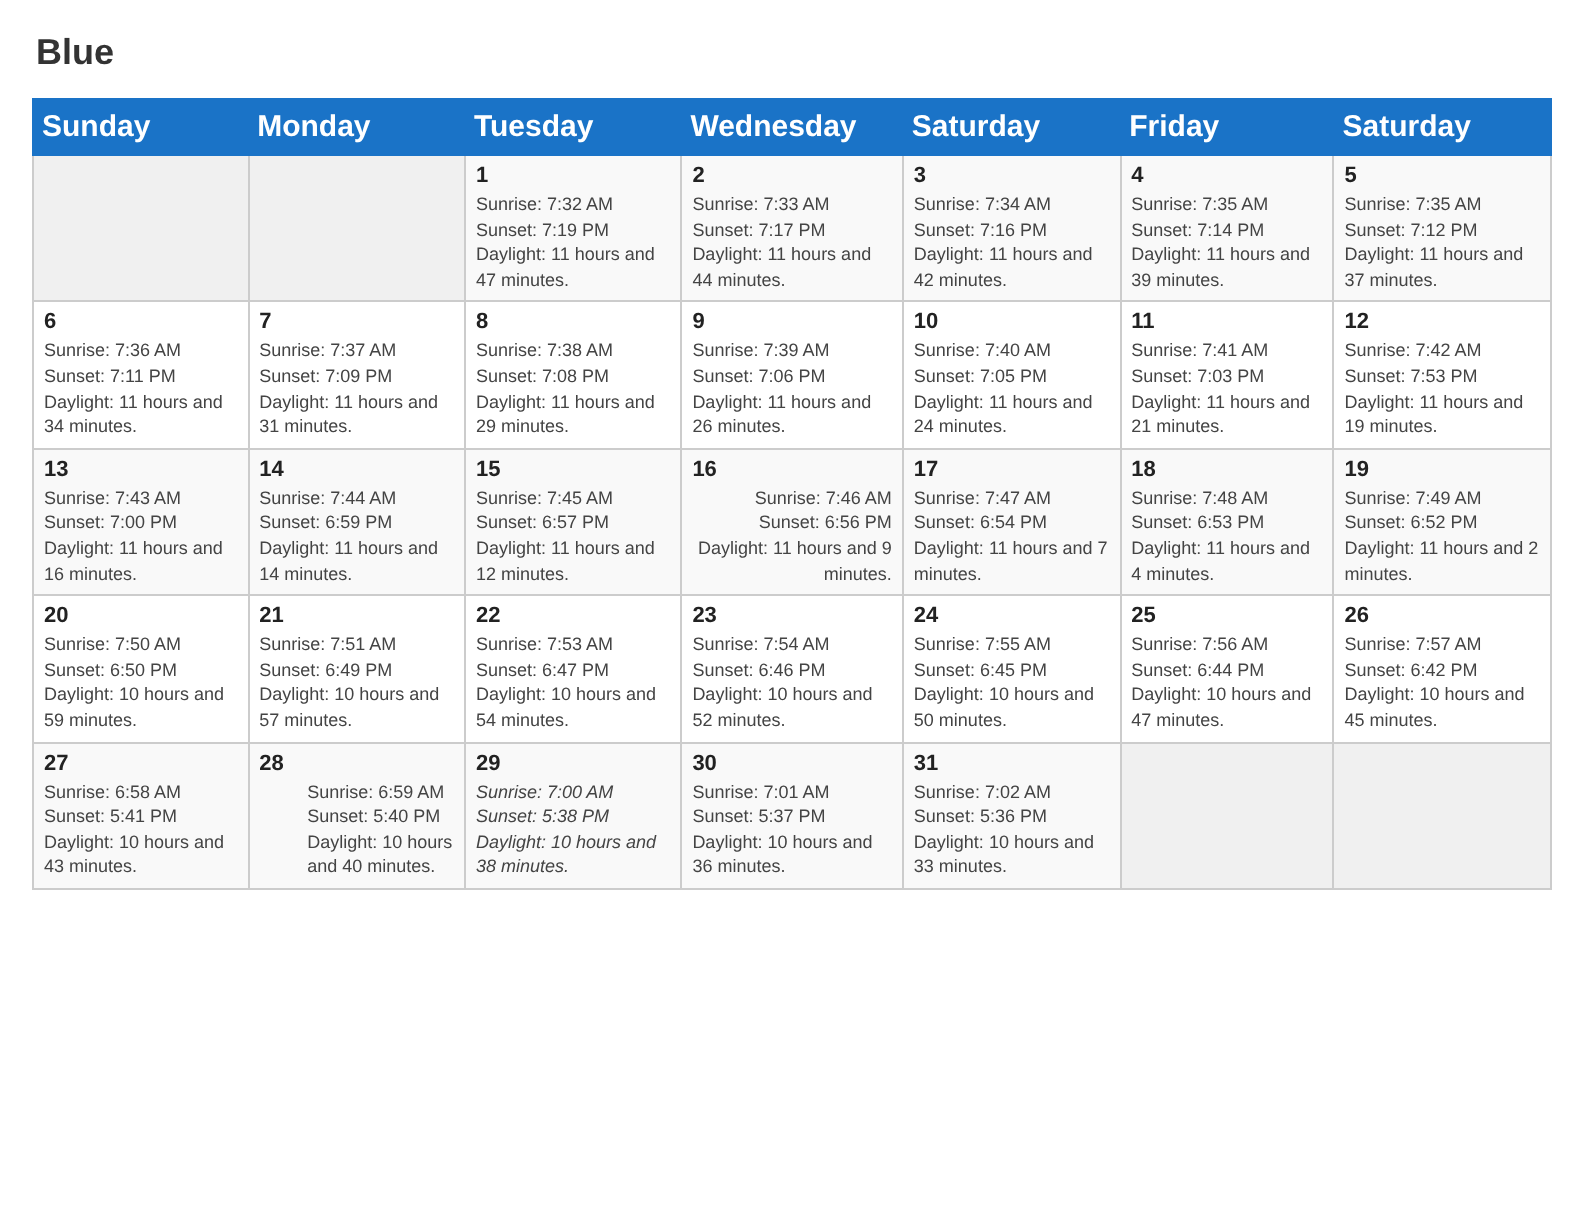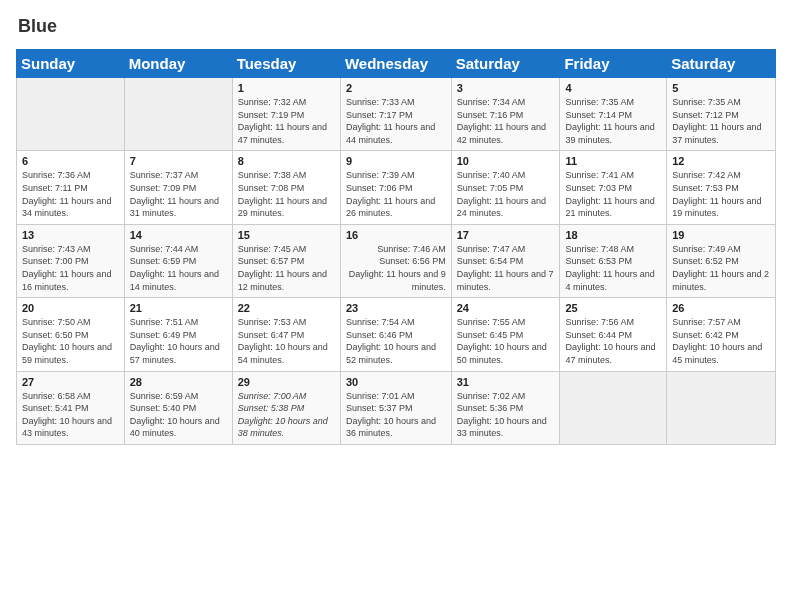--- a/index.html
+++ b/index.html
@@ -285,21 +285,21 @@
         </tr>
         <tr>
           <td>
             <div class="day-num">27</div>
             <div class="day-info" style="white-space: pre-line;">Sunrise: 6:58 AM
 Sunset: 5:41 PM
 Daylight: 10 hours and 43 minutes.</div>
           </td>
           <td>
             <div class="day-num">28</div>
-            <div class="day-info" style="white-space: pre-line;">Sunrise: 6:59 AM
+            <div class="day-info" style="white-space: pre-line; margin-left: 24px;">Sunrise: 6:59 AM
 Sunset: 5:40 PM
 Daylight: 10 hours and 40 minutes.</div>
           </td>
           <td>
             <div class="day-num">29</div>
             <div class="day-info" style="white-space: pre-line; font-style: italic;">Sunrise: 7:00 AM
 Sunset: 5:38 PM
 Daylight: 10 hours and 38 minutes.</div>
           </td>
           <td>

